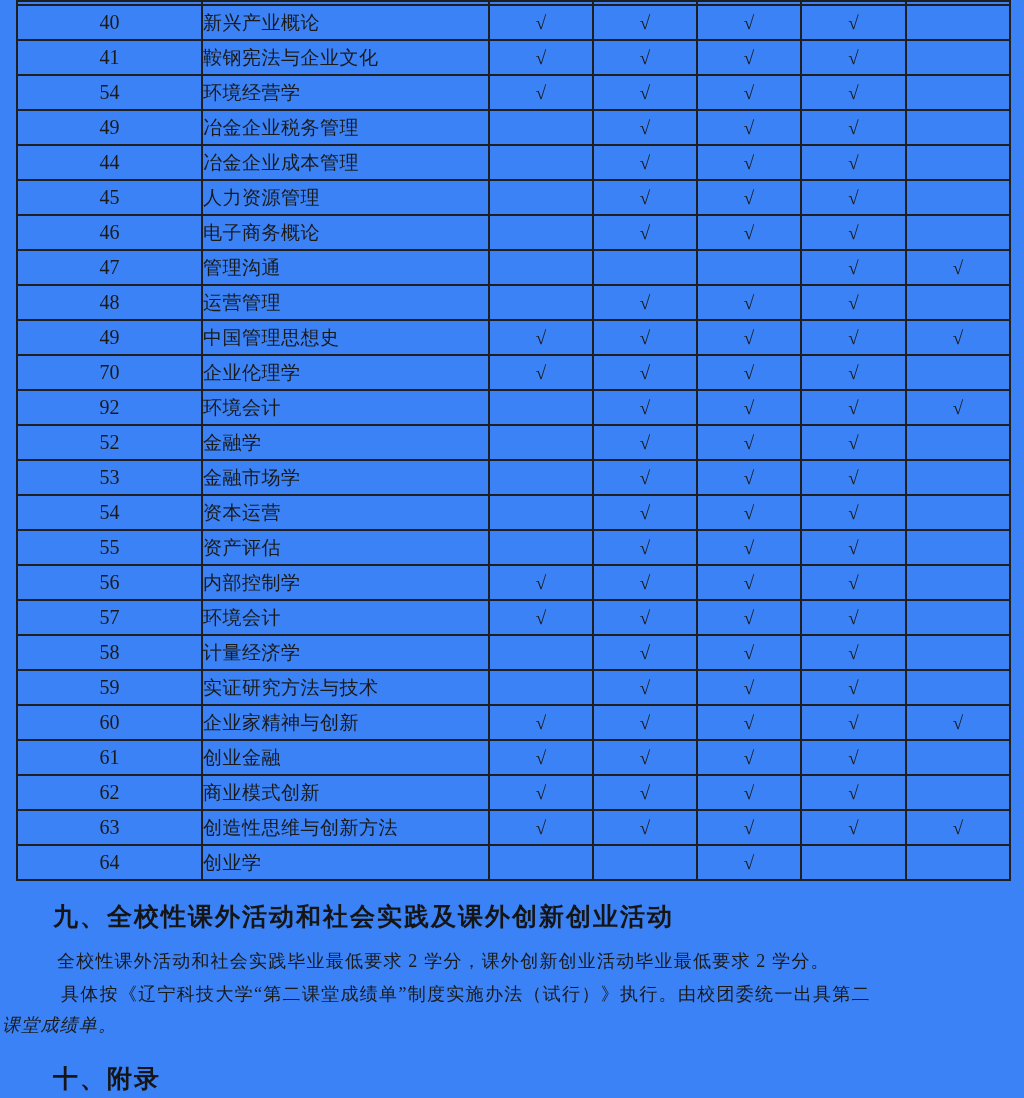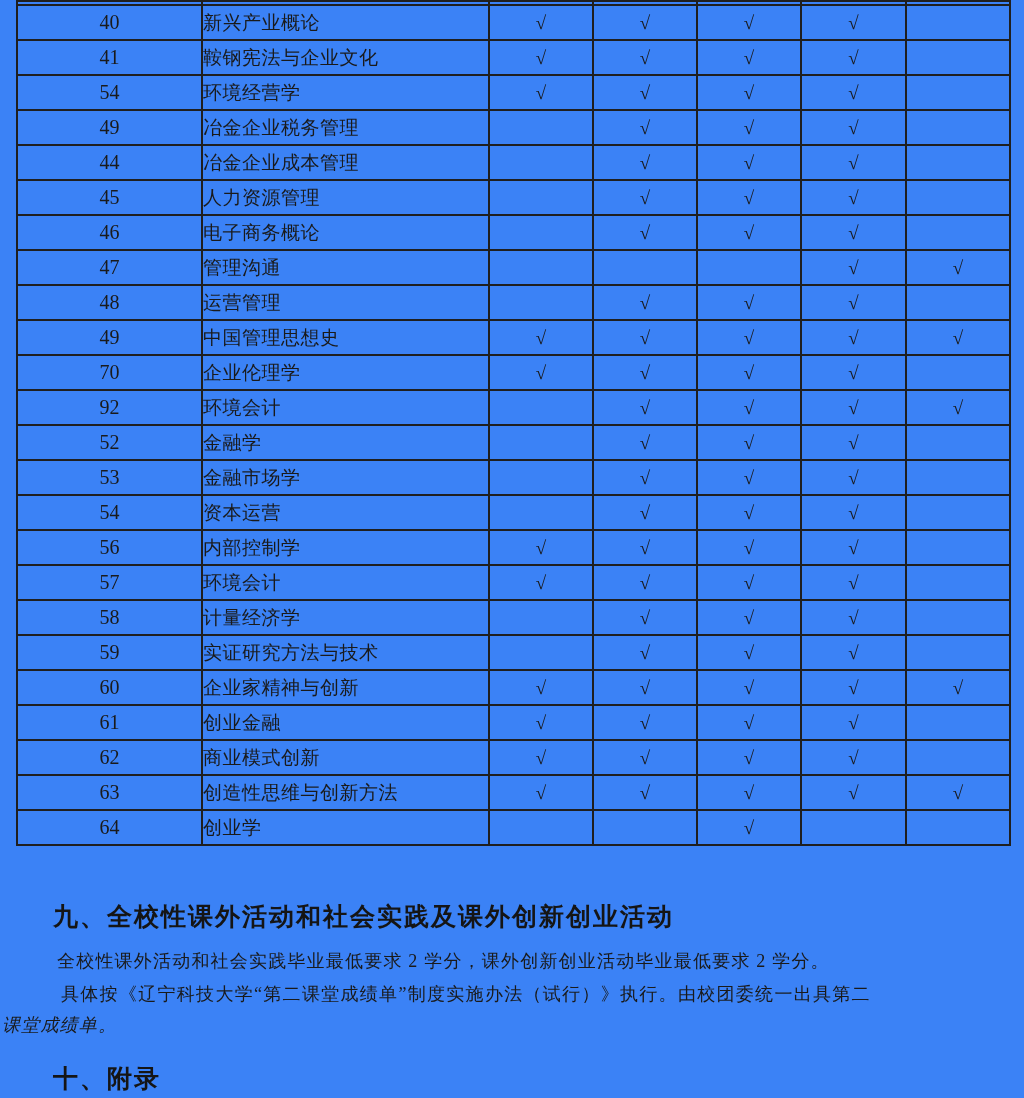--- a/index.html
+++ b/index.html
@@ -227,20 +227,29 @@
         <tr class="data-row">
           <td class="num">54</td>
           <td class="name">资本运营</td>
           <td class="check"></td>
           <td class="check">√</td>
           <td class="check">√</td>
           <td class="check">√</td>
           <td class="check"></td>
         </tr>
         <tr class="data-row">
+          <td class="num">55</td>
+          <td class="name">资产评估</td>
+          <td class="check"></td>
+          <td class="check">√</td>
+          <td class="check">√</td>
+          <td class="check">√</td>
+          <td class="check"></td>
+        </tr>
+        <tr class="data-row">
           <td class="num">56</td>
           <td class="name">内部控制学</td>
           <td class="check">√</td>
           <td class="check">√</td>
           <td class="check">√</td>
           <td class="check">√</td>
           <td class="check"></td>
         </tr>
         <tr class="data-row">
           <td class="num">57</td>

